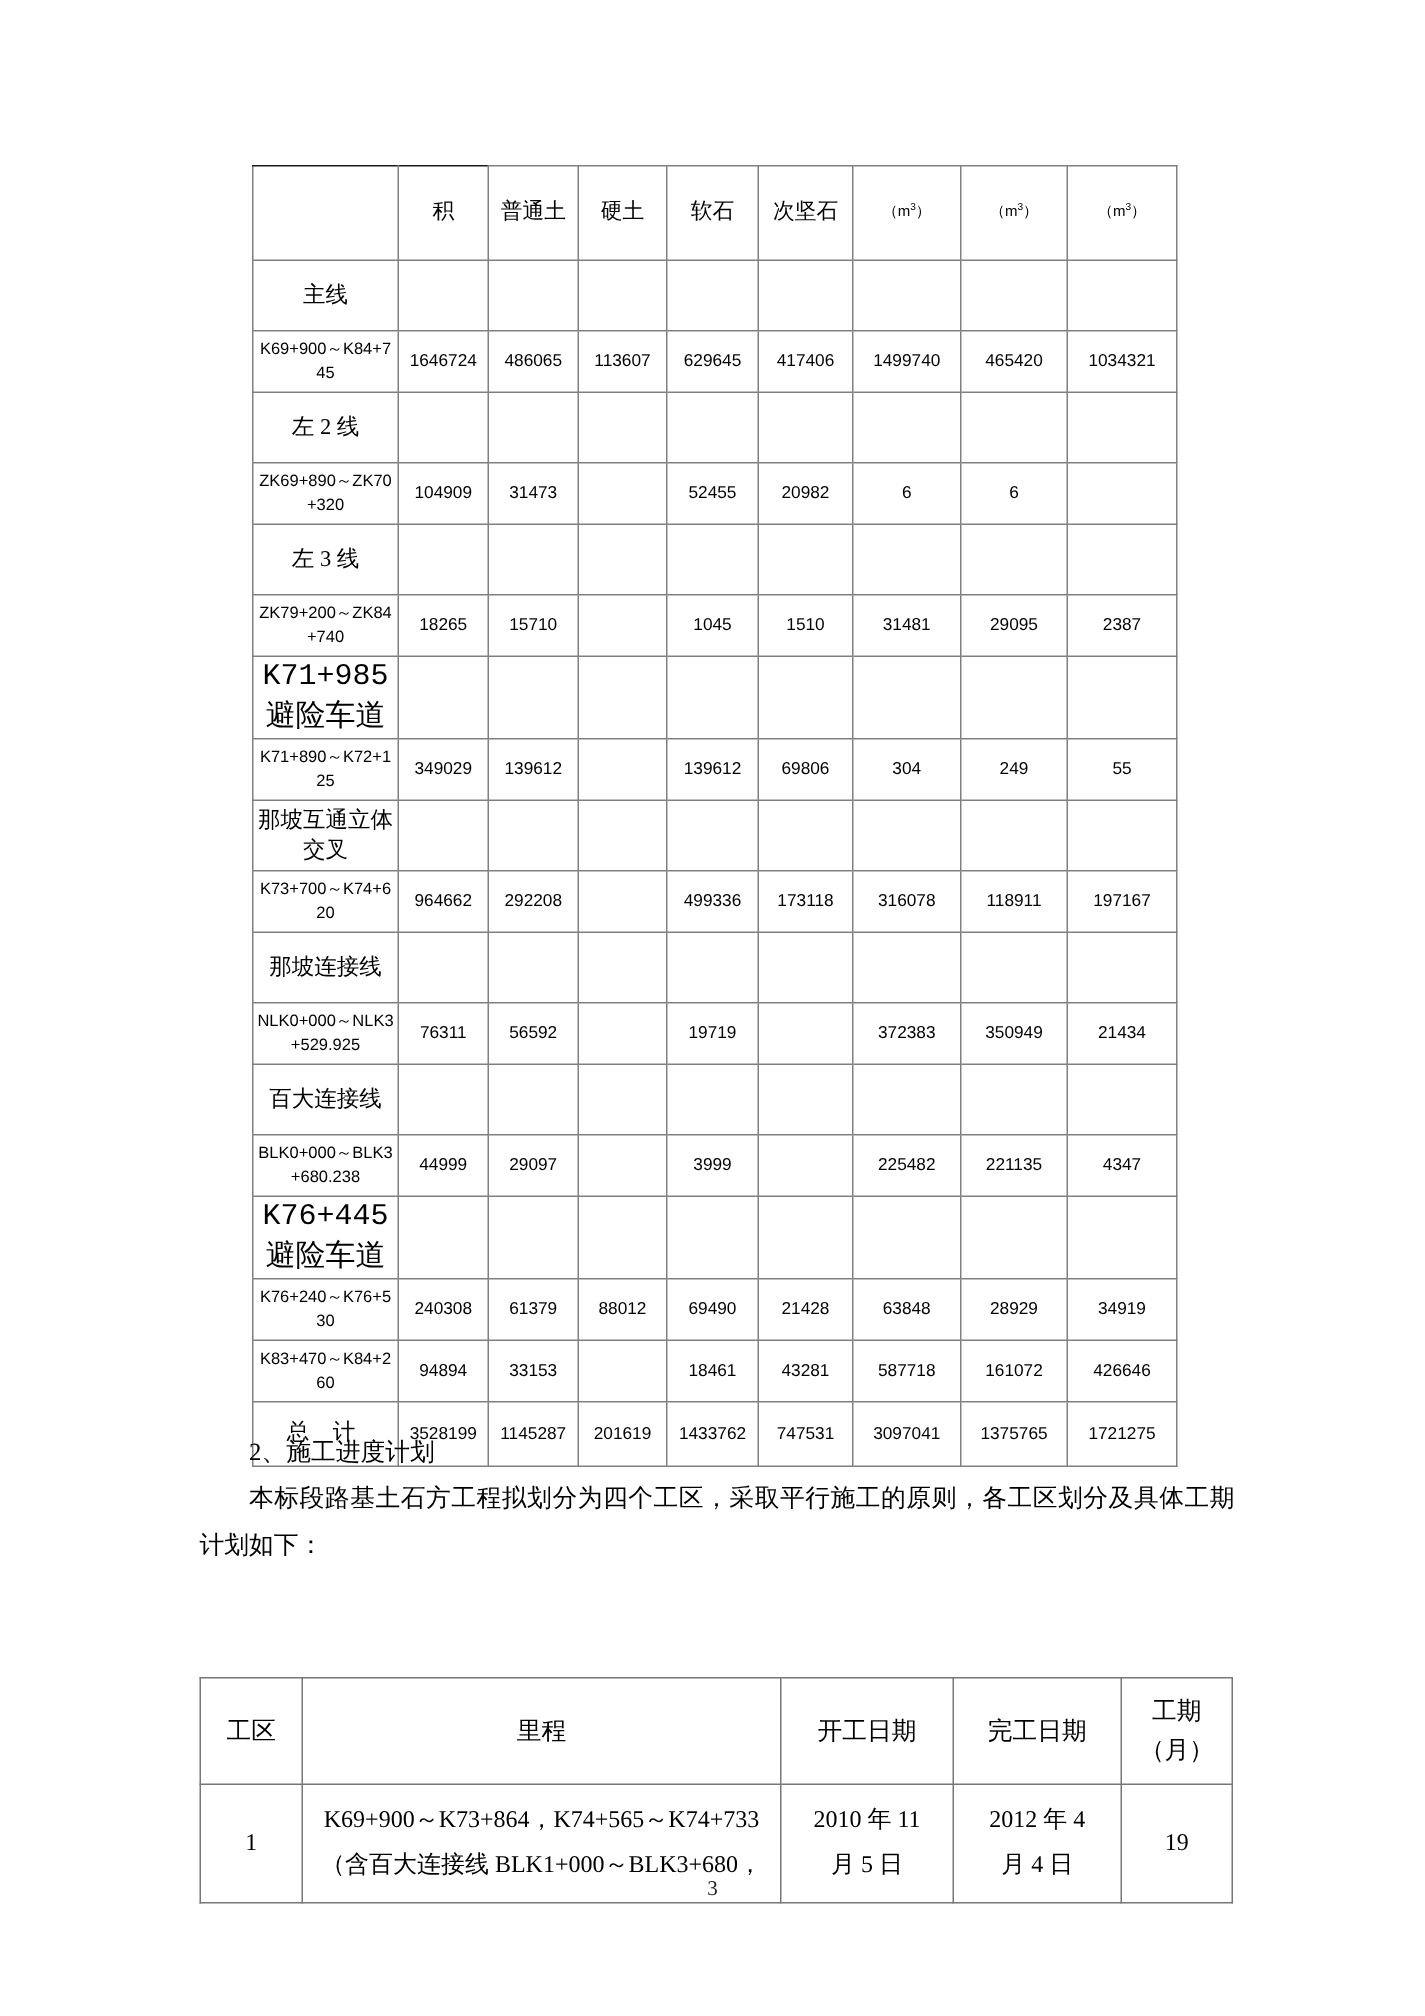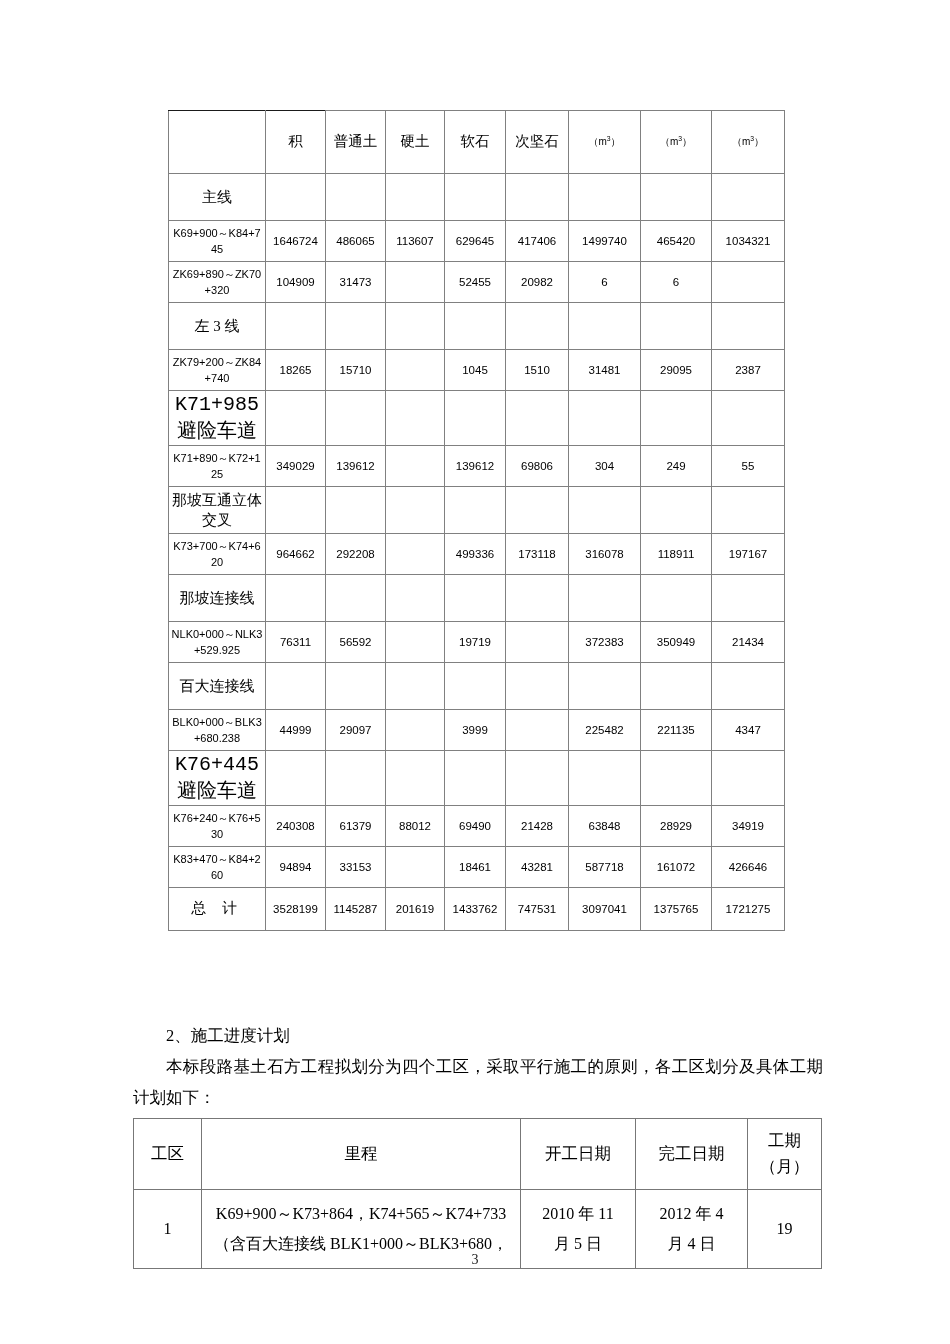--- a/index.html
+++ b/index.html
@@ -88,21 +88,21 @@
     font-family: "Liberation Serif", "DejaVu Serif", serif;
     font-size: 15px;
     letter-spacing: 6px;
   }
   .sup { font-size: 0.68em; vertical-align: super; }
 
   
   .para-block {
     position: absolute;
     left: 133px;
-    top: 1020px;
+    top: 952px;
     width: 690px;
     font-family: "Liberation Serif", "DejaVu Serif", serif;
     font-size: 16.5px;
     line-height: 31px;
     color: #000;
   }
   .para {
     margin: 0;
     text-align: justify;
     text-justify: inter-ideograph;
@@ -214,20 +214,31 @@
           <tr class="data">
             <td class="station">K69+900～K84+745</td>
             <td>1646724</td>
             <td>486065</td>
             <td>113607</td>
             <td>629645</td>
             <td>417406</td>
             <td>1499740</td>
             <td>465420</td>
             <td>1034321</td>
+          </tr>
+          <tr class="seg-row">
+            <td class="seg">左 2 线</td>
+            <td></td>
+            <td></td>
+            <td></td>
+            <td></td>
+            <td></td>
+            <td></td>
+            <td></td>
+            <td></td>
           </tr>
           <tr class="data">
             <td class="station">ZK69+890～ZK70+320</td>
             <td>104909</td>
             <td>31473</td>
             <td></td>
             <td>52455</td>
             <td>20982</td>
             <td>6</td>
             <td>6</td>

